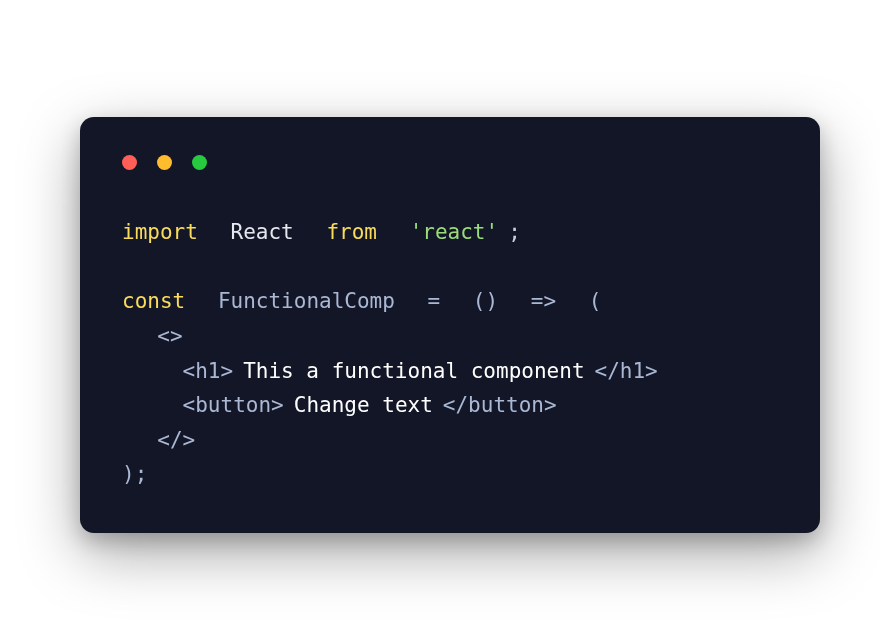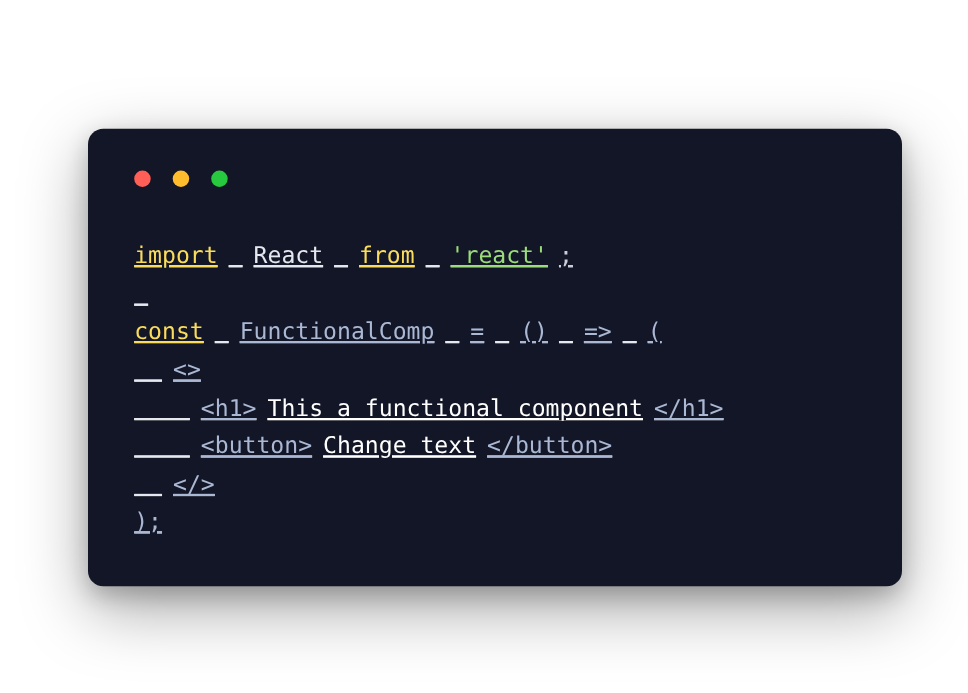--- a/index.html
+++ b/index.html
@@ -1,19 +1,18 @@
 <!DOCTYPE html>
 <html><head>
   <meta charset="utf-8">
   <style>
     * {
       margin: 5px;
       padding: 0;
       box-sizing: border-box;
-      text-decoration: underline;
     }
     body {
       width: 880px;
       height: 630px;
       background: #ffffff;
       display: flex;
       align-items: center;
       justify-content: center;
       font-family: 'SF Mono', 'Monaco', 'Menlo', 'Consolas', monospace;
     }

